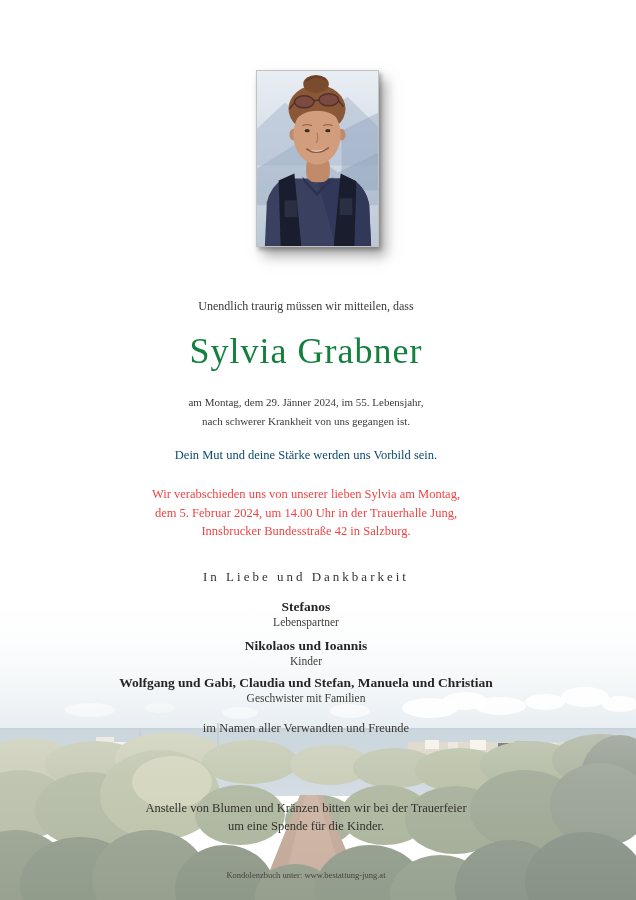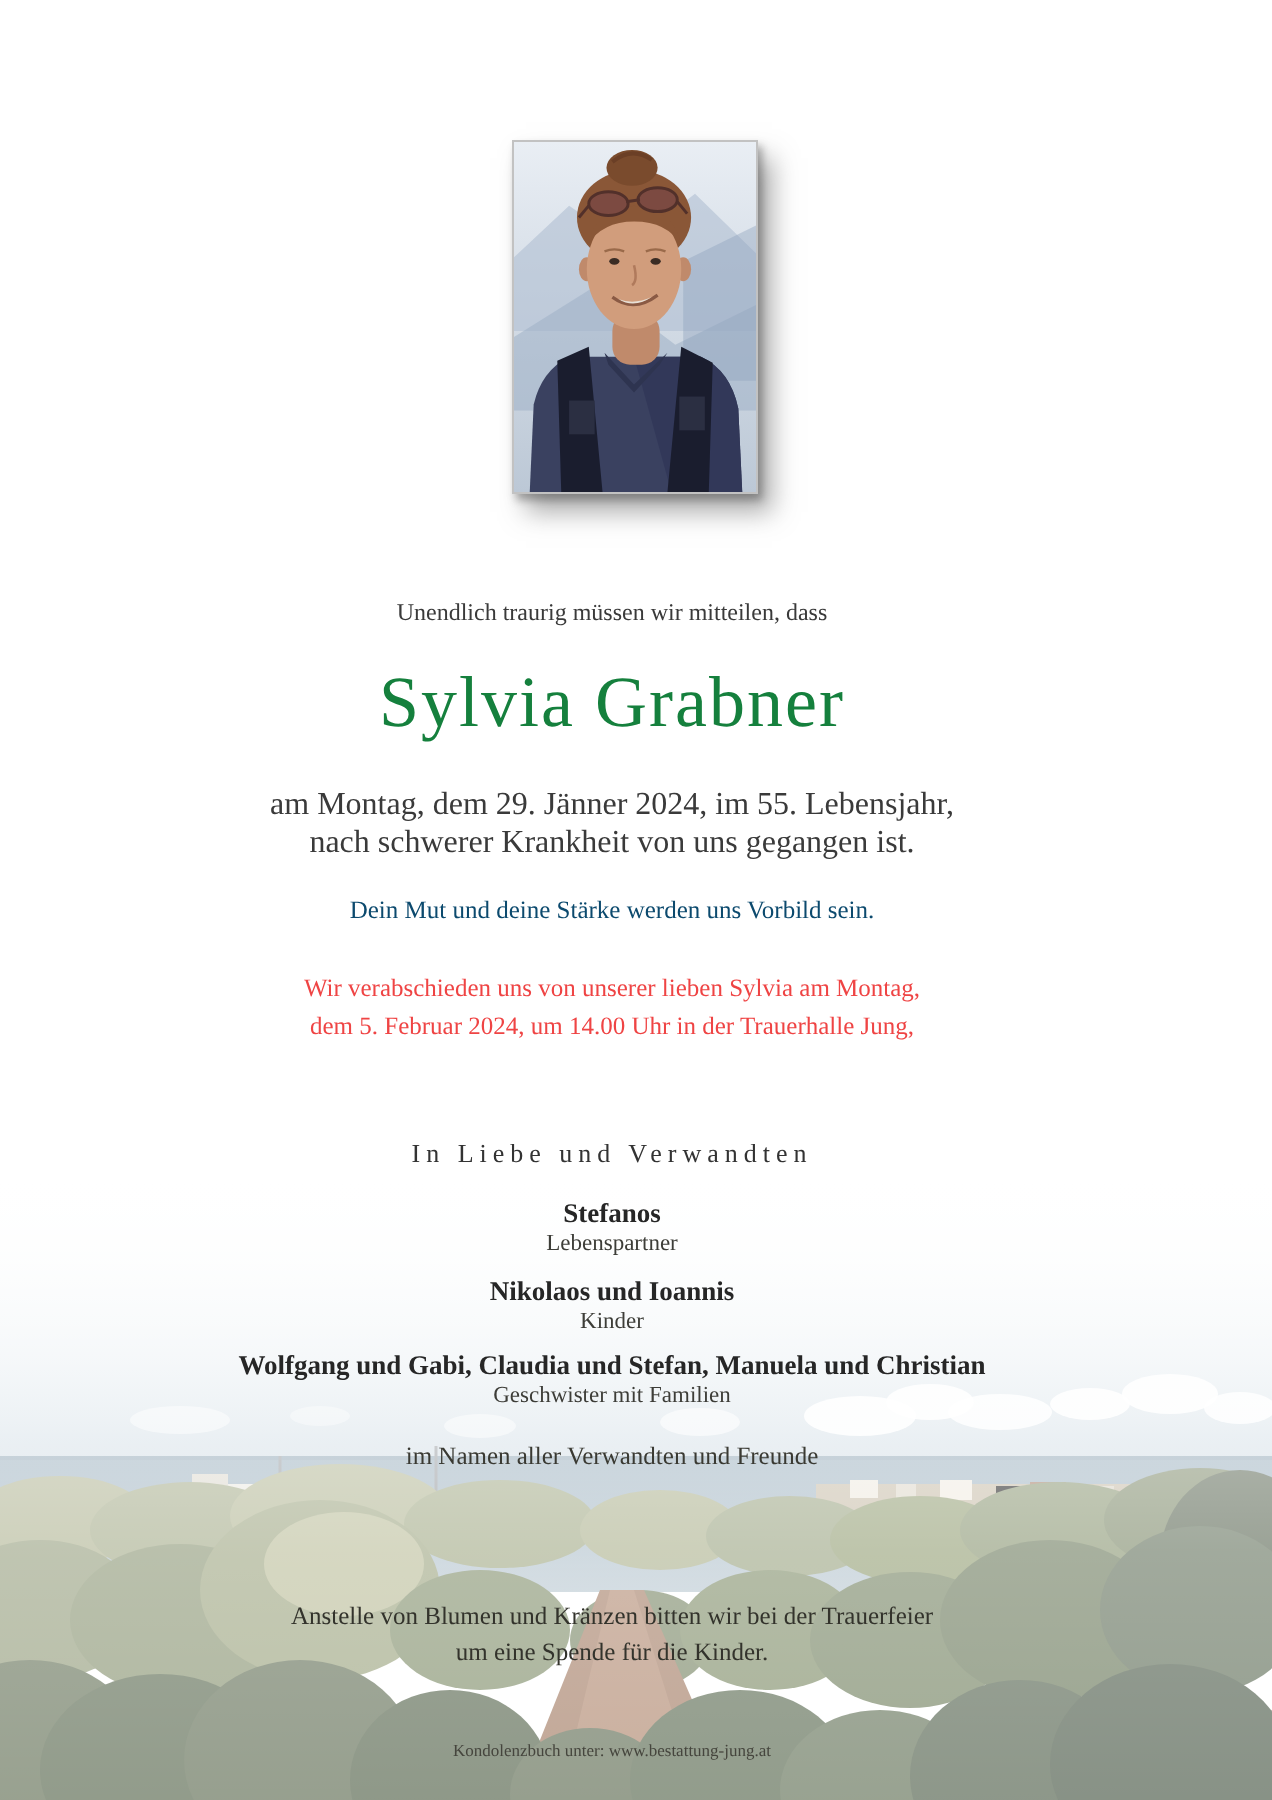--- a/index.html
+++ b/index.html
@@ -25,21 +25,21 @@
   .photo-frame {
     position:absolute; left:256px; top:70px; width:123px; height:177px;
     background:#ffffff; border:1px solid #c2c2c2; box-sizing:border-box;
     box-shadow: 2px 3px 4px rgba(60,60,60,0.40), 7px 9px 12px rgba(90,90,90,0.50);
   }
   .photo-frame svg { display:block; width:100%; height:100%; }
   
   .t { position:absolute; left:0; width:612px; text-align:center; z-index:5; }
   .intro     { top:299px; font-size:12px; color:#3a3a3a; }
   .name      { top:330px; font-size:36px; letter-spacing:1px; color:#15803d; line-height:42px; }
-  .death     { top:393px; font-size:16px; line-height:19px; color:#3a3a3a; }
+  .death     { top:393px; font-size:11px; line-height:19px; color:#3a3a3a; }
   .quote     { top:448px; font-size:12.5px; color:#0c4a6e; }
   .farewell  { top:485px; font-size:12.5px; line-height:18.5px; color:#ef4444; }
   .gratitude { top:569px; font-size:13px; letter-spacing:3px; color:#333333; }
   .mourner-names { font-weight:bold; font-size:13.5px; line-height:16px; color:#262626; }
   .mourner-rel   { font-size:11.5px; line-height:15px; color:#3d3d38; }
   .m1 { top:599px; } .m2 { top:638px; } .m3 { top:675px; }
   .closing   { top:721px; font-size:12.5px; color:#3a3a33; }
   .donation  { top:799px; font-size:12.5px; line-height:18px; color:#33332c; }
   .footer    { top:870px; font-size:8.5px; color:#45453d; }
 </style>
@@ -202,23 +202,24 @@
   <div class="t death">
     <div>am Montag, dem 29. Jänner 2024, im 55. Lebensjahr,</div>
     <div>nach schwerer Krankheit von uns gegangen ist.</div>
   </div>
 
   <div class="t quote">Dein Mut und deine Stärke werden uns Vorbild sein.</div>
 
   <div class="t farewell">
     <div>Wir verabschieden uns von unserer lieben Sylvia am Montag,</div>
     <div>dem 5. Februar 2024, um 14.00 Uhr in der Trauerhalle Jung,</div>
-  </div>
-
-  <div class="t gratitude">In Liebe und Verwandten</div>
+    <div>Innsbrucker Bundesstraße 42 in Salzburg.</div>
+  </div>
+
+  <div class="t gratitude">In Liebe und Dankbarkeit</div>
 
   <div class="t m2">
     <div class="mourner-names">Nikolaos und Ioannis</div>
     <div class="mourner-rel">Kinder</div>
   </div>
   <div class="t m1">
     <div class="mourner-names">Stefanos</div>
     <div class="mourner-rel">Lebenspartner</div>
   </div>
   <div class="t m3">

